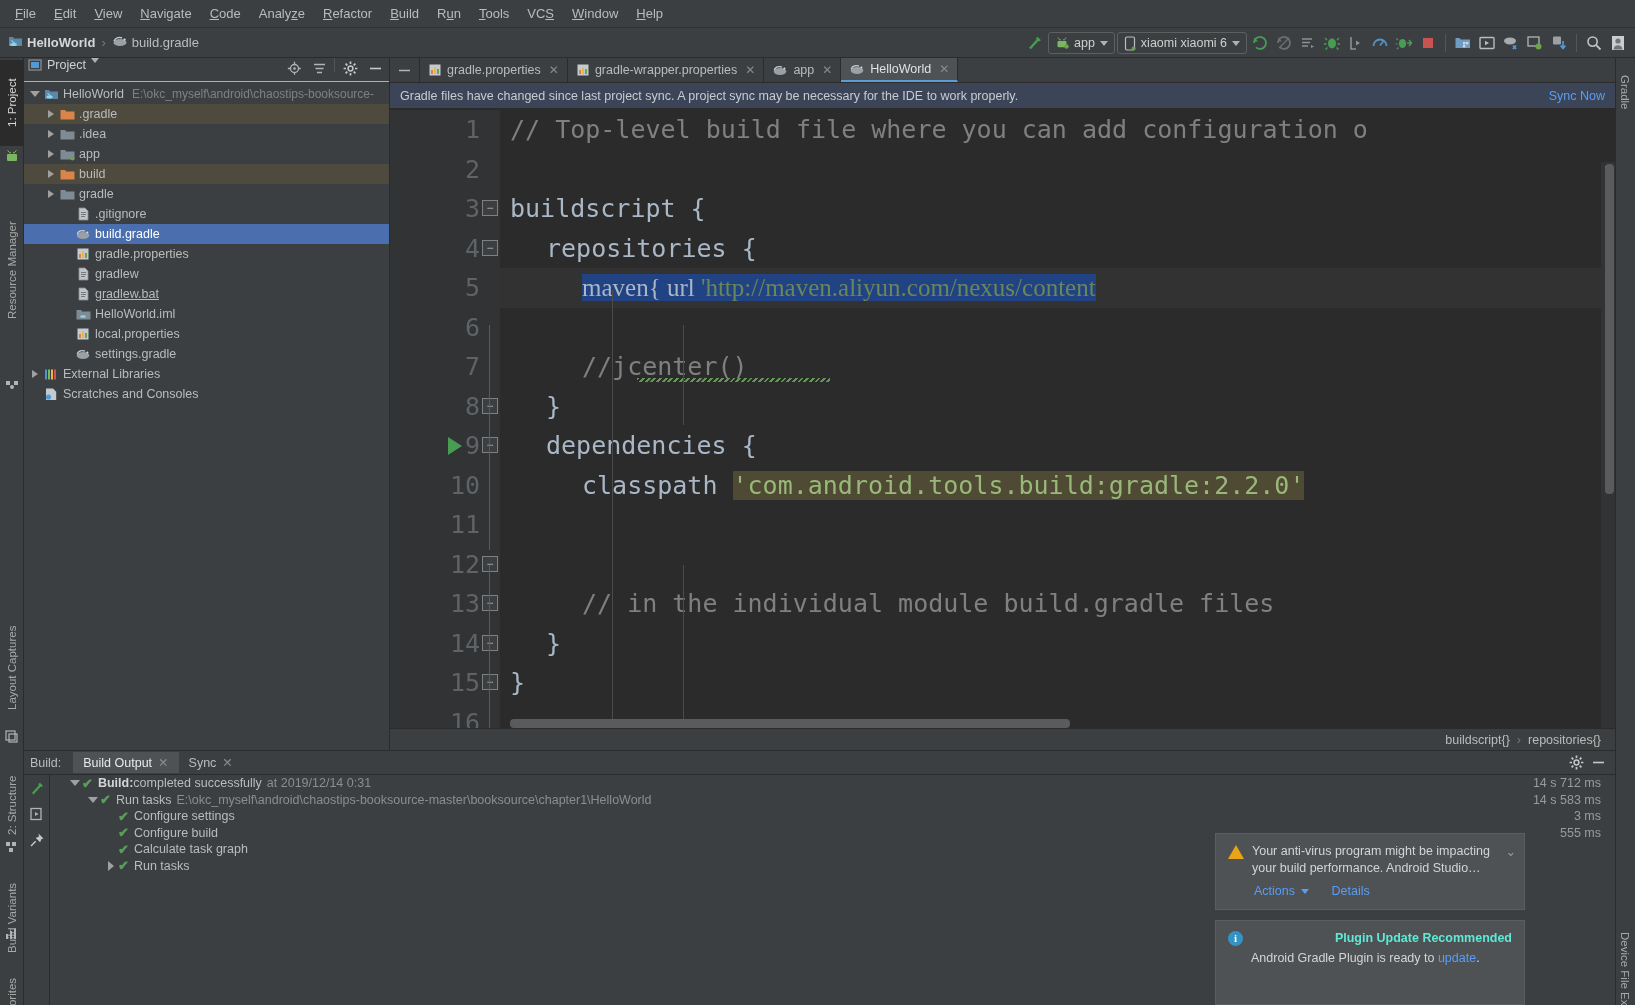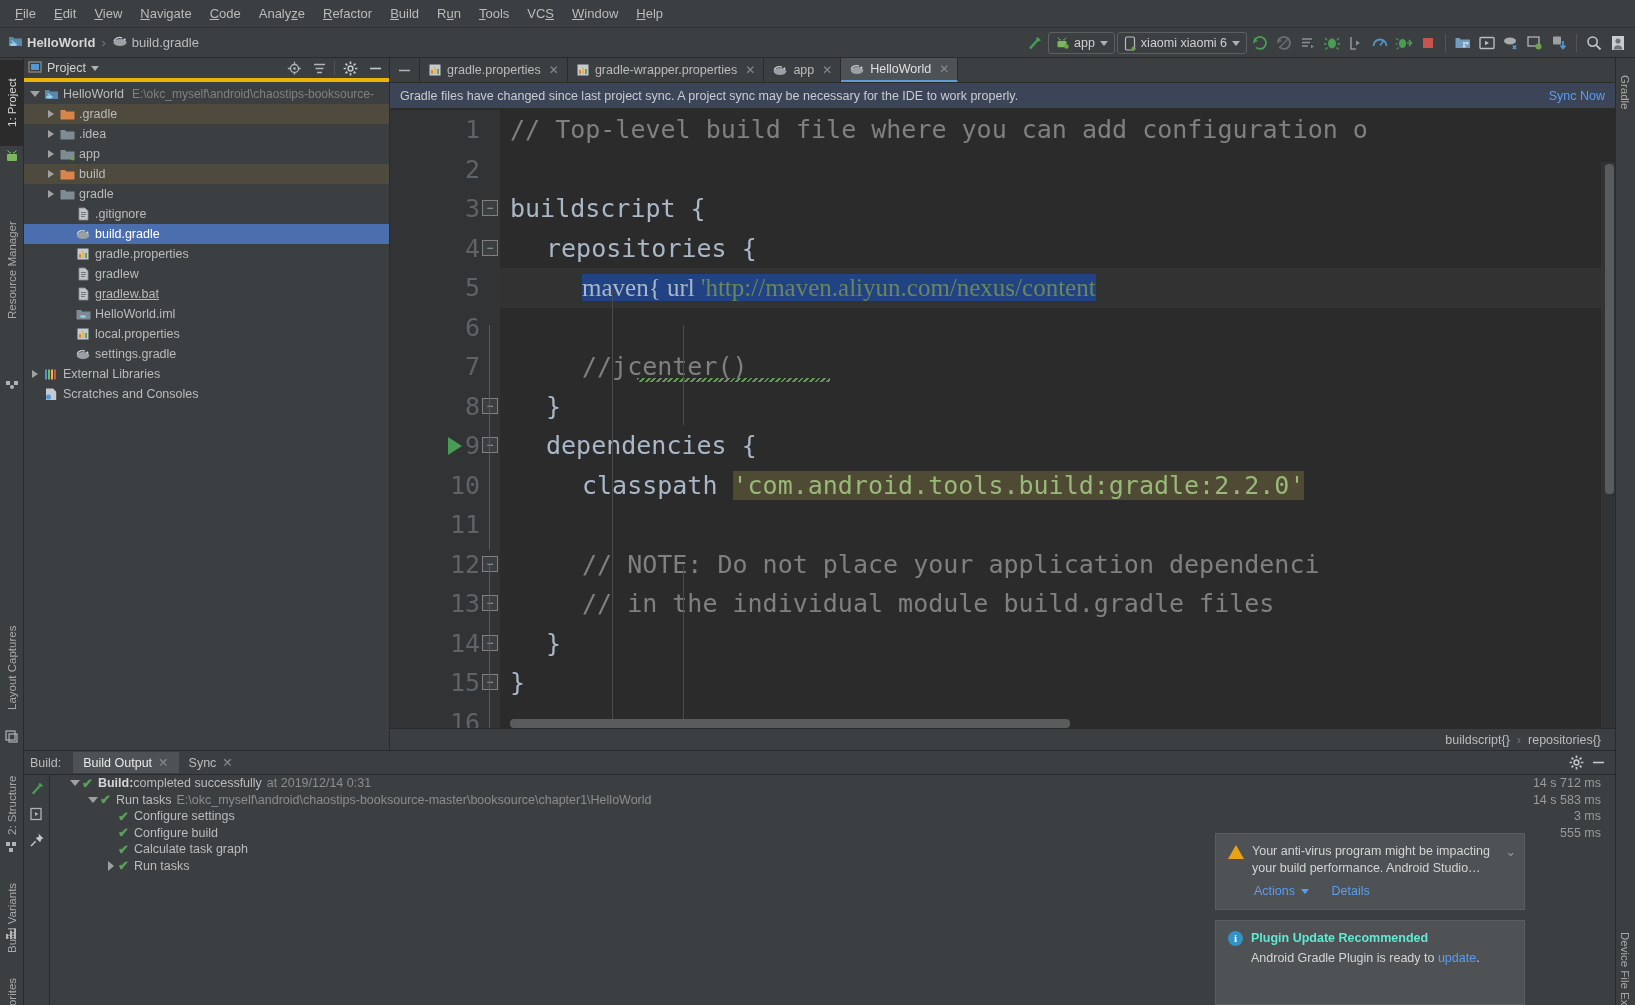--- a/index.html
+++ b/index.html
@@ -63,22 +63,22 @@
     padding: 4px 0; cursor: default;
   }
   .vtab.active { background: #2b2b2b; color: #d8d8d8; }
 
   
   .projpanel {
     position: absolute; left: 24px; top: 58px; width: 366px; height: 692px;
     background: #3c3f41; border-right: 1px solid #2b2b2b;
   }
   .projhdr {
-    height: 24px; display: flex; align-items: center; padding: 0 4px;
-    border-bottom: 4px solid #eab308; gap: 5px;
+    height: 24px; display: flex; padding: 0 4px;
+    border-bottom: 1px solid #eab308; gap: 5px;
   }
   .projhdr .title { font-size: 12.5px; color: #d0d0d0; }
   .projhdr .spacer { flex: 1; }
   .projhdr .hbtn { width: 20px; height: 20px; display: flex; align-items: center;
                    justify-content: center; cursor: default; }
   .projdivider { width: 1px; height: 14px; background: #555; }
 
   .tree { position: absolute; top: 24px; left: 0; right: 0; bottom: 0;
           background: #3c3f41; overflow: hidden; padding-top: 2px; }
   .trow {
@@ -219,21 +219,21 @@
   .brow .dim { color: #8d8d8d; margin-left: 5px; }
   .btime { position: absolute; right: 14px; font-size: 12.5px; color: #9a9a9a; }
 
   
   .notif {
     position: absolute; background: #4e5254; border: 1px solid #5a5e60;
     padding: 9px 12px; font-size: 12.5px; color: #d4d4d4; line-height: 17px;
   }
   .notif .ttl { font-weight: bold; color: #5eead4; }
   .notif .lnk { color: #589df6; cursor: default; }
-  .notif-row { display: flex; gap: 8px; }
+  .notif-row { display: flex; gap: 8px; justify-content: space-between; }
   .notif-actions { display: flex; gap: 22px; margin-top: 6px; padding-left: 26px; }
   .notif-collapse { position: absolute; right: 8px; top: 10px; color: #9a9a9a; }
   .warn-tri { width: 0; height: 0; border-left: 8px solid transparent;
               border-right: 8px solid transparent; border-bottom: 14px solid #e8a317;
               position: relative; flex: none; margin-top: 2px; }
   .info-circ { width: 15px; height: 15px; border-radius: 50%; background: #3592c4;
                color: #fff; font-size: 11px; font-weight: bold; text-align: center;
                line-height: 15px; flex: none; margin-top: 1px;
                font-family: "Liberation Serif", serif; }
 </style>
@@ -759,21 +759,20 @@
           <div class="ctext" style="top: 276.5px; left: 156px;"><span class="def">}</span></div>
           <div class="lnum" style="top: 316px;">9</div>
           <div class="foldmark" style="top: 327px;">−</div>
           <div class="runarrow" style="top: 327px;"></div>
           <div class="ctext" style="top: 316px; left: 156px;"><span class="def">dependencies {</span></div>
           <div class="lnum" style="top: 355.5px;">10</div>
           <div class="ctext" style="top: 355.5px; left: 192px;"><span class="def">classpath </span><span class="strhl">'com.android.tools.build:gradle:2.2.0'</span></div>
           <div class="lnum" style="top: 395px;">11</div>
           <div class="lnum" style="top: 434.5px;">12</div>
           <div class="foldmark" style="top: 445.5px;">−</div>
-          <div class="ctext" style="top: 434.5px; left: 192px;"><span class="cm">// NOTE: Do not place your application dependenci</span></div>
           <div class="lnum" style="top: 474px;">13</div>
           <div class="foldmark" style="top: 485px;">−</div>
           <div class="ctext" style="top: 474px; left: 192px;"><span class="cm">// in the individual module build.gradle files</span></div>
           <div class="lnum" style="top: 513.5px;">14</div>
           <div class="foldmark" style="top: 524.5px;">−</div>
           <div class="ctext" style="top: 513.5px; left: 156px;"><span class="def">}</span></div>
           <div class="lnum" style="top: 553px;">15</div>
           <div class="foldmark" style="top: 564px;">−</div>
           <div class="ctext" style="top: 553px; left: 120px;"><span class="def">}</span></div>
           <div class="lnum" style="top: 592.5px;">16</div>

